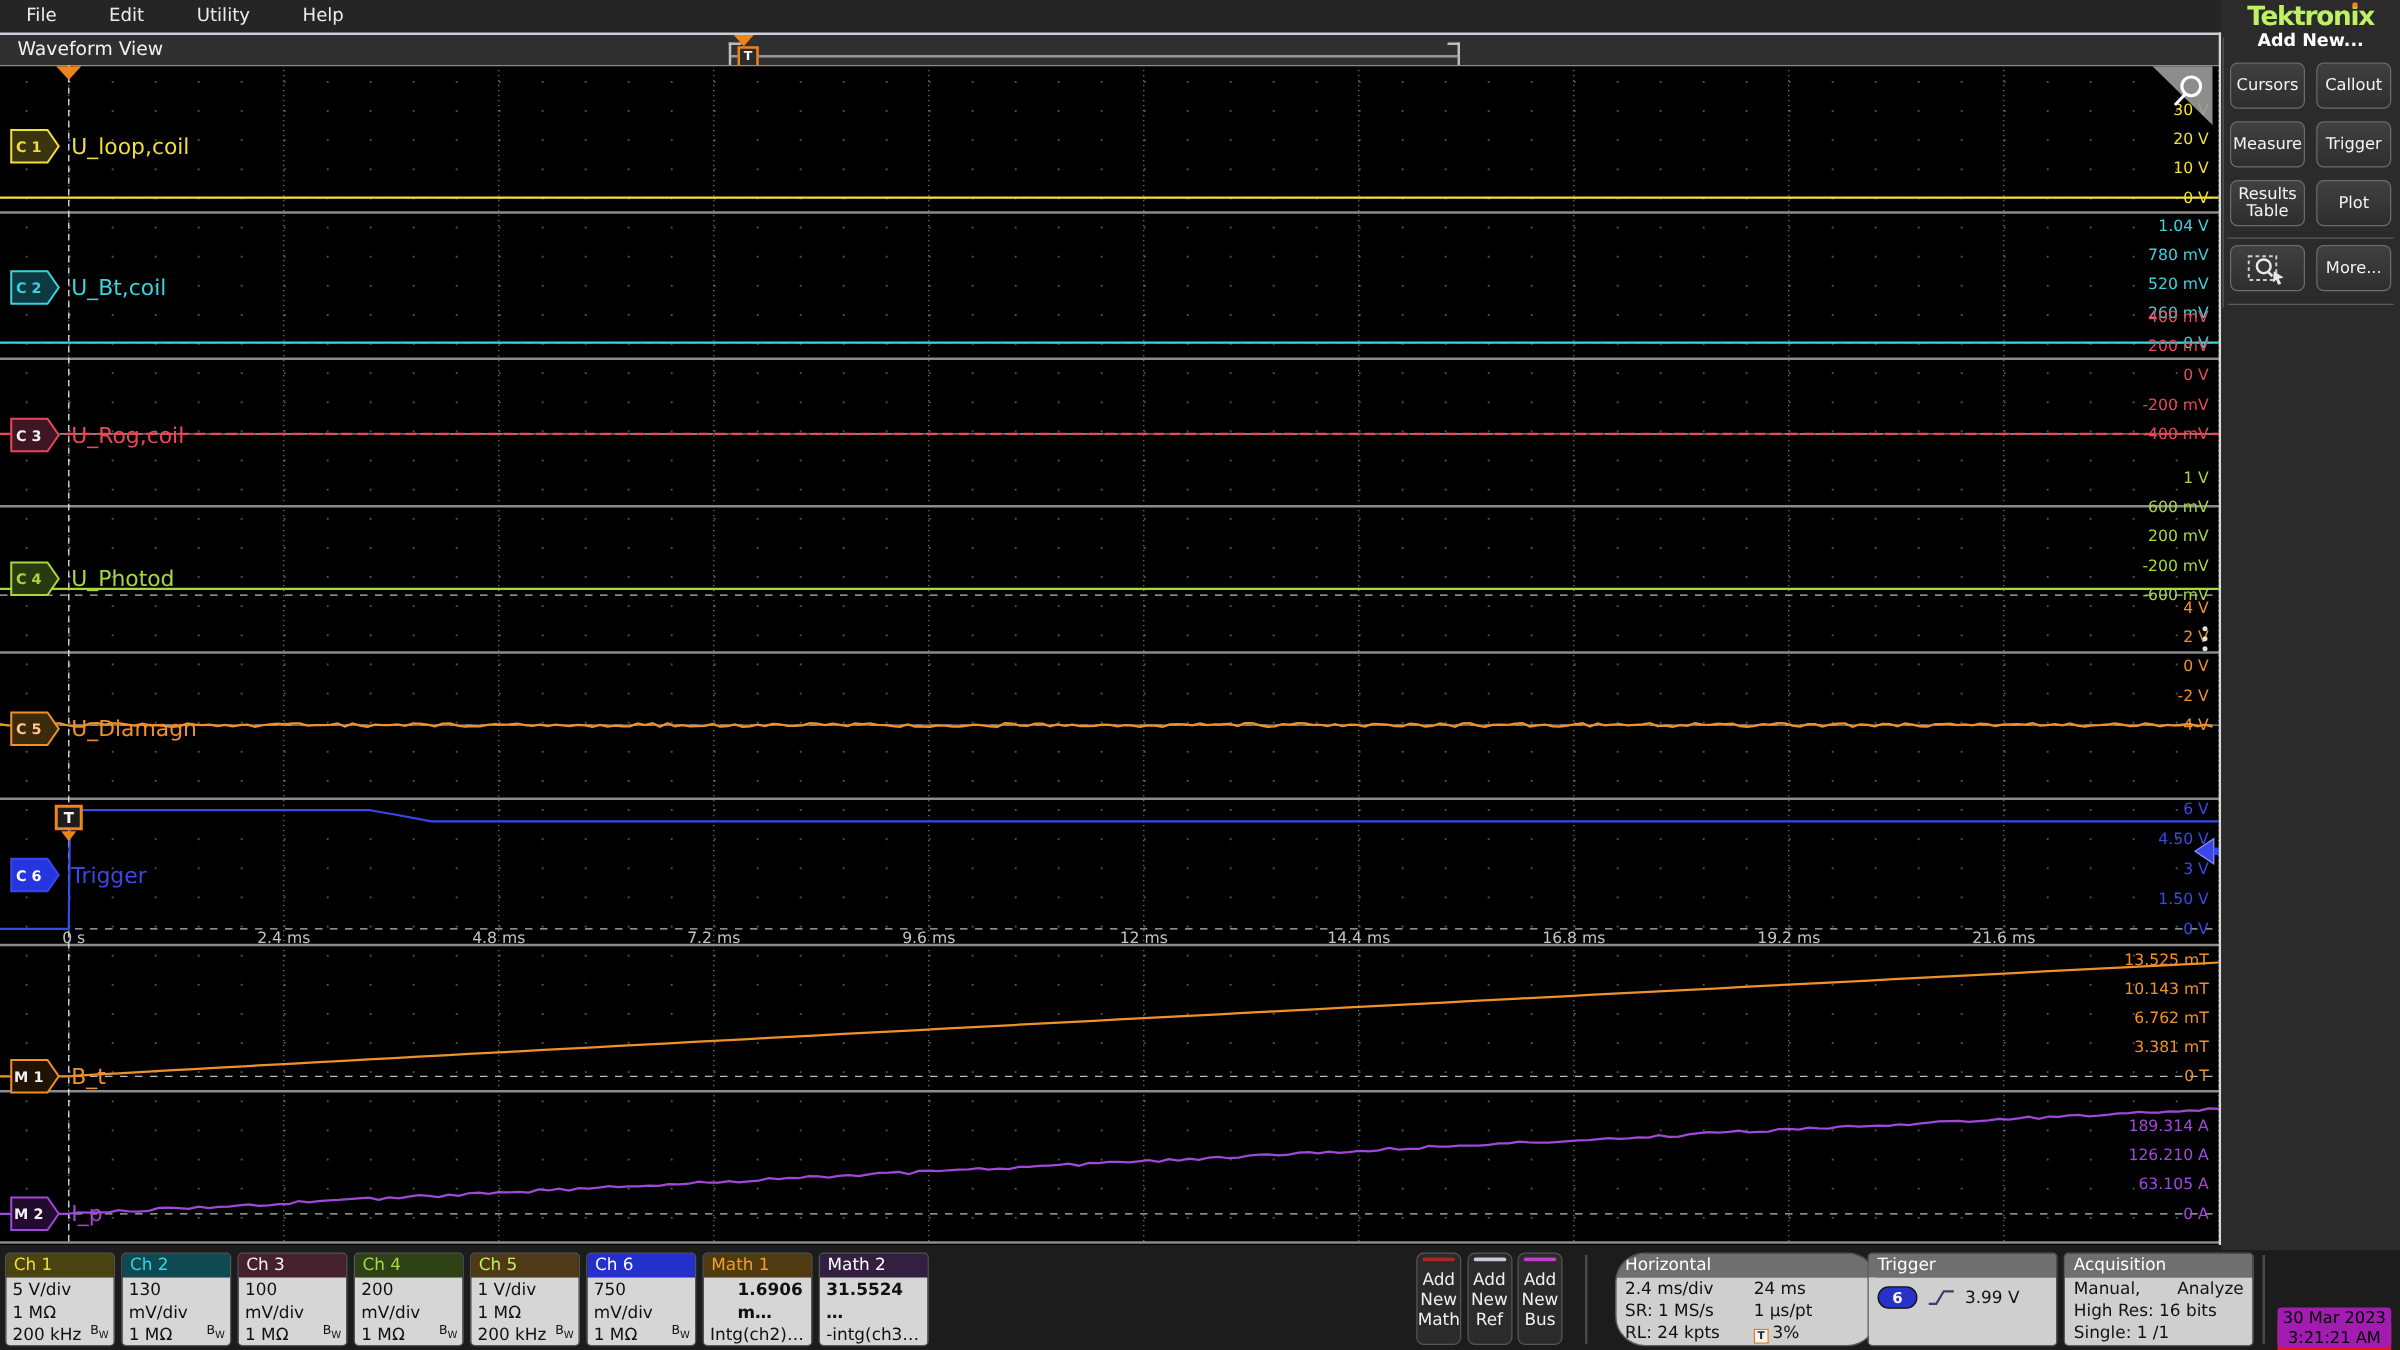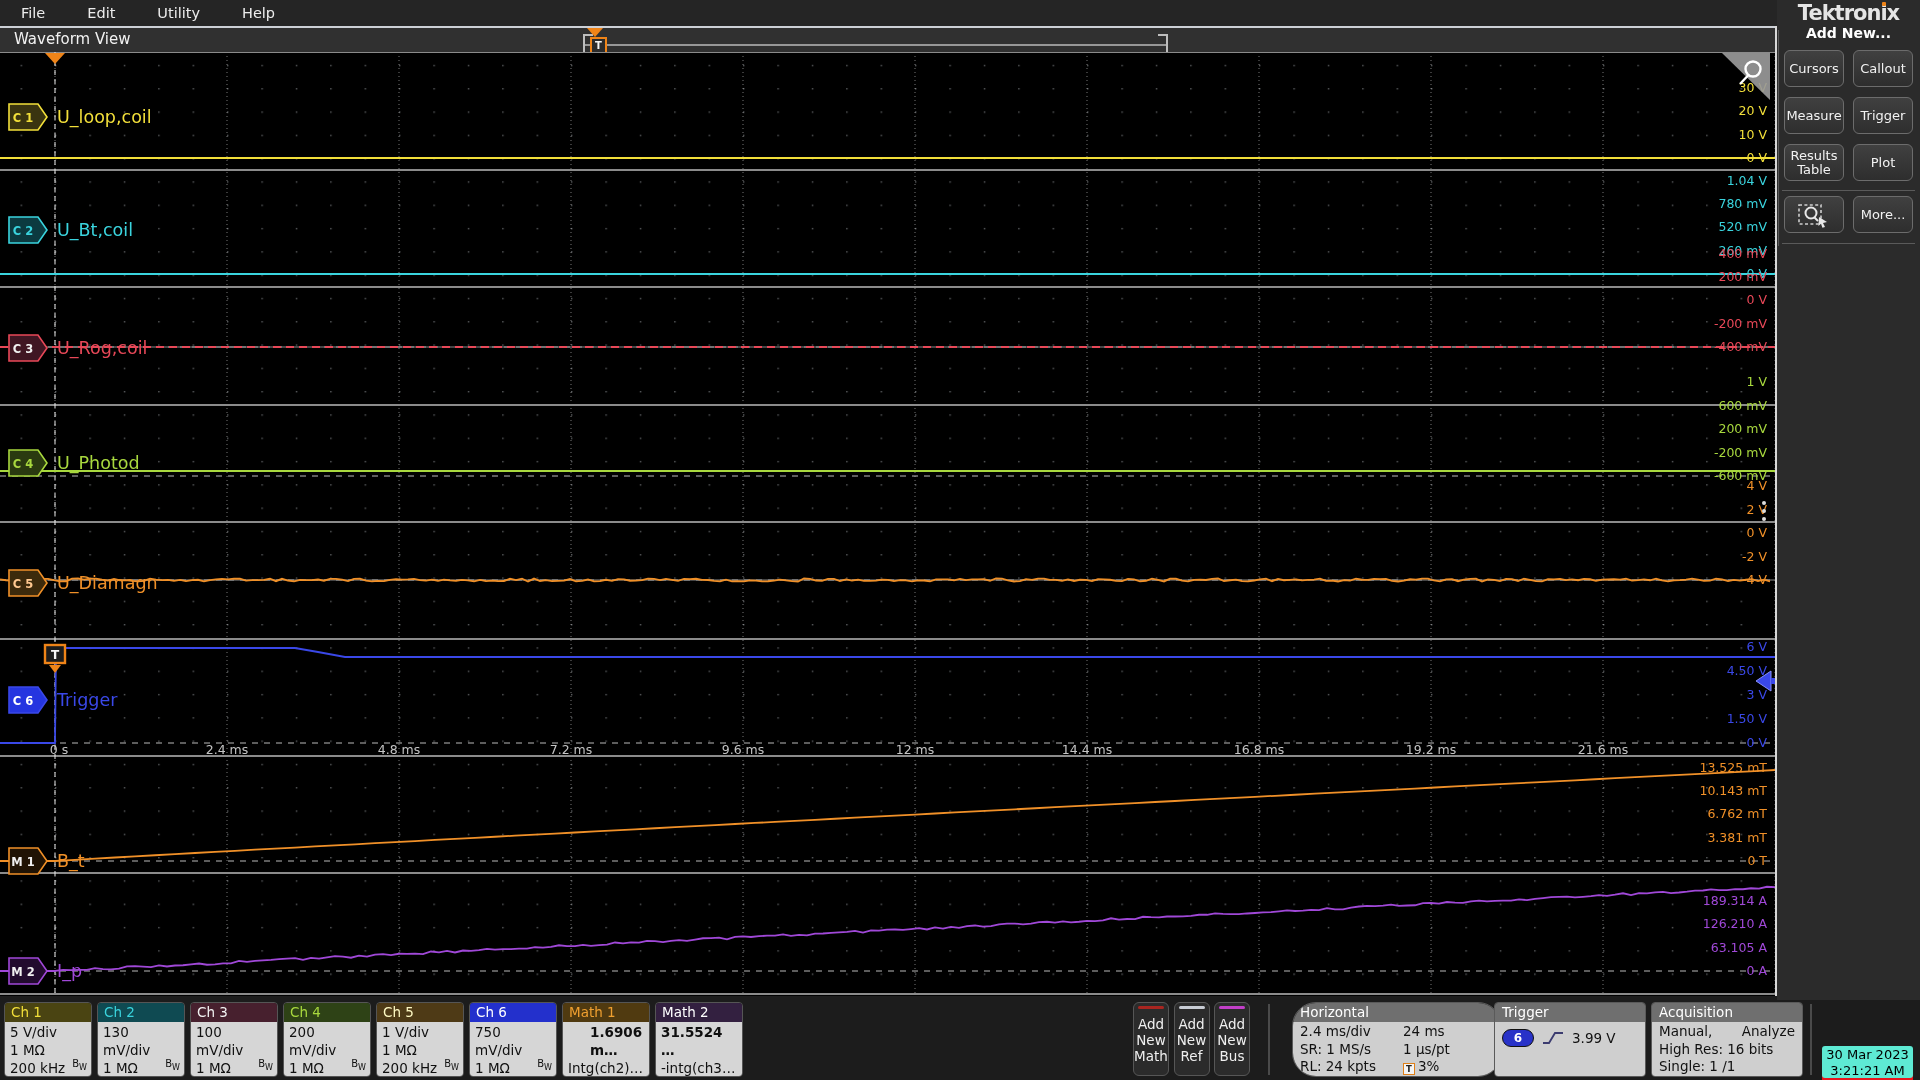--- a/index.html
+++ b/index.html
@@ -19,21 +19,21 @@
   #rv-tri{position:absolute;left:587px;top:0px;width:0;height:0;border-left:8px solid transparent;border-right:8px solid transparent;border-top:9px solid #ef8418;}
   #rv-tbox{position:absolute;left:590px;top:9px;width:13px;height:13px;background:#2b2b2b;border:2px solid #ef8418;color:#f4f4f4;
            font-size:10px;font-weight:bold;text-align:center;line-height:13px;}
   #rv-tbox-tip{position:absolute;left:594px;top:26px;width:0;height:0;border-left:5px solid transparent;border-right:5px solid transparent;border-top:6px solid #ef8418;}
   
   #plot{position:absolute;left:0;top:52px;width:1777px;height:944px;background:#000;}
   #plot svg{display:block;}
   #plot-right-edge{position:absolute;left:1775px;top:26px;width:2px;height:970px;background:#d8d8d8;}
   
   #rightpanel{position:absolute;left:1777px;top:0;width:143px;height:1000px;background:#2b2b2b;}
-  #brand{position:absolute;left:0;top:1px;width:143px;text-align:center;color:#e5e5e5;font-size:21px;font-weight:bold;letter-spacing:-1px;}
+  #brand{position:absolute;left:0;top:1px;width:143px;text-align:center;color:#bef264;font-size:21px;font-weight:bold;letter-spacing:-1px;}
   #brand .idot{position:absolute;margin-left:-11px;margin-top:1px;width:4px;height:4px;background:#ef8418;border-radius:1px;}
   #addnew-title{position:absolute;left:0;top:25px;width:143px;text-align:center;color:#fff;font-size:14px;font-weight:bold;}
   #addnew-vline{position:absolute;left:1px;top:30px;width:1px;height:216px;background:#5a5a5a;}
   .addnew-hline{position:absolute;left:5px;width:133px;height:1px;background:#5a5a5a;}
   #addnew-grid{position:absolute;left:7px;top:50px;display:grid;grid-template-columns:60px 60px;grid-column-gap:9px;grid-row-gap:10px;}
   .rp-btn{width:60px;height:37px;background:linear-gradient(#404040,#2e2e2e);border:1px solid #6c6c6c;border-radius:6px;
           color:#f2f2f2;font-size:13px;display:flex;align-items:center;justify-content:center;text-align:center;line-height:14px;box-sizing:border-box;cursor:default;}
   #rp-row4{position:absolute;left:7px;top:196px;display:grid;grid-template-columns:60px 60px;grid-column-gap:9px;}
   
   #bottombar{position:absolute;left:0;top:1000px;width:1920px;height:80px;background:#1c1c1c;}
@@ -52,21 +52,21 @@
   .hrow{display:flex;line-height:17.6px;}
   .hrow .c1{width:103px;}
   .t-mini{display:inline-block;width:10px;height:10px;background:#f4f4f4;border:1px solid #e08018;color:#222;font-size:8.5px;font-weight:bold;
           text-align:center;line-height:10px;vertical-align:-1px;margin-right:3px;}
   #trig-body{display:flex;align-items:center;height:30px;gap:8px;}
   #trig-pill{width:30px;height:16px;background:#2832c8;border:1px solid #111;border-radius:9px;color:#fff;font-size:12px;font-weight:bold;
              text-align:center;line-height:16px;}
   .acqrow{display:flex;justify-content:space-between;line-height:17.6px;}
   #stopped{position:absolute;left:1822px;top:3px;width:91px;height:38px;background:#e8151d;border-radius:8px;color:#fff;
            font-weight:bold;font-size:14.5px;text-align:center;line-height:38px;cursor:default;margin-top:48px;}
-  #datebox{position:absolute;left:1822px;top:46px;width:91px;height:32px;background:#5eead4;border-radius:3px;color:#000;
+  #datebox{position:absolute;left:1822px;top:46px;width:91px;height:32px;background:#a21caf;border-radius:3px;color:#000;
            font-size:13px;text-align:center;line-height:16px;padding-top:1px;box-sizing:border-box;}
 </style>
 </head>
 <body>
 
 <div id="screen">
 
   <div id="menubar">
     <div class="menu-item">File</div>
     <div class="menu-item">Edit</div>
@@ -296,21 +296,21 @@
         </div>
         <div class="chbadge" style="left: 283px;">
           <div class="head" style="background: rgb(46, 66, 22); color: rgb(168, 216, 62);">Ch 4</div>
           <div class="bodyx">
             <div>200 mV/div</div>
             <div>1 MΩ</div>
             <span class="bw">B<sub>W</sub></span>
           </div>
         </div>
         <div class="chbadge" style="left: 376px;">
-          <div class="head" style="background: rgb(78, 58, 22); color: #fef9c3;">Ch 5</div>
+          <div class="head" style="background: rgb(78, 58, 22); color: #bef264;">Ch 5</div>
           <div class="bodyx">
             <div>1 V/div</div>
             <div>1 MΩ</div>
             <div>200 kHz</div>
             <span class="bw">B<sub>W</sub></span>
           </div>
         </div>
         <div class="chbadge" style="left: 469px;">
           <div class="head" style="background: rgb(35, 48, 204); color: rgb(255, 255, 255);">Ch 6</div>
           <div class="bodyx">

